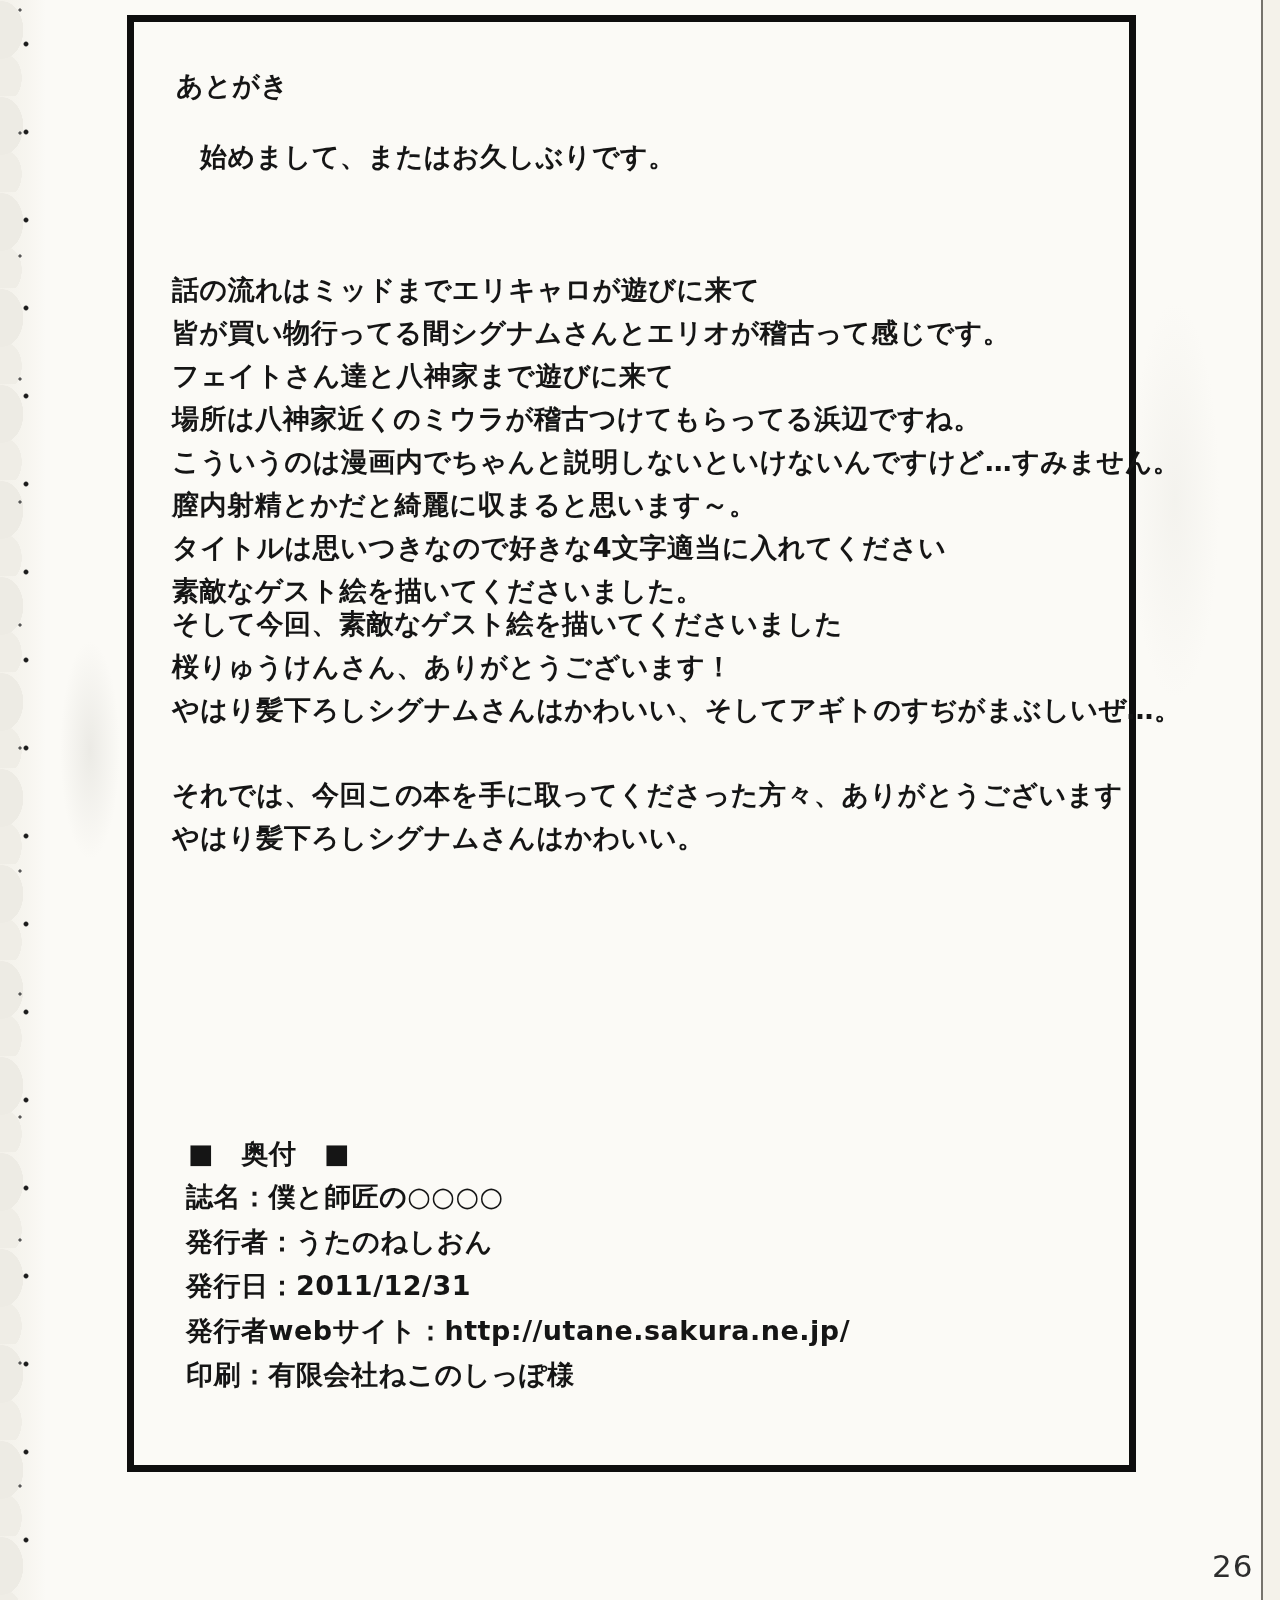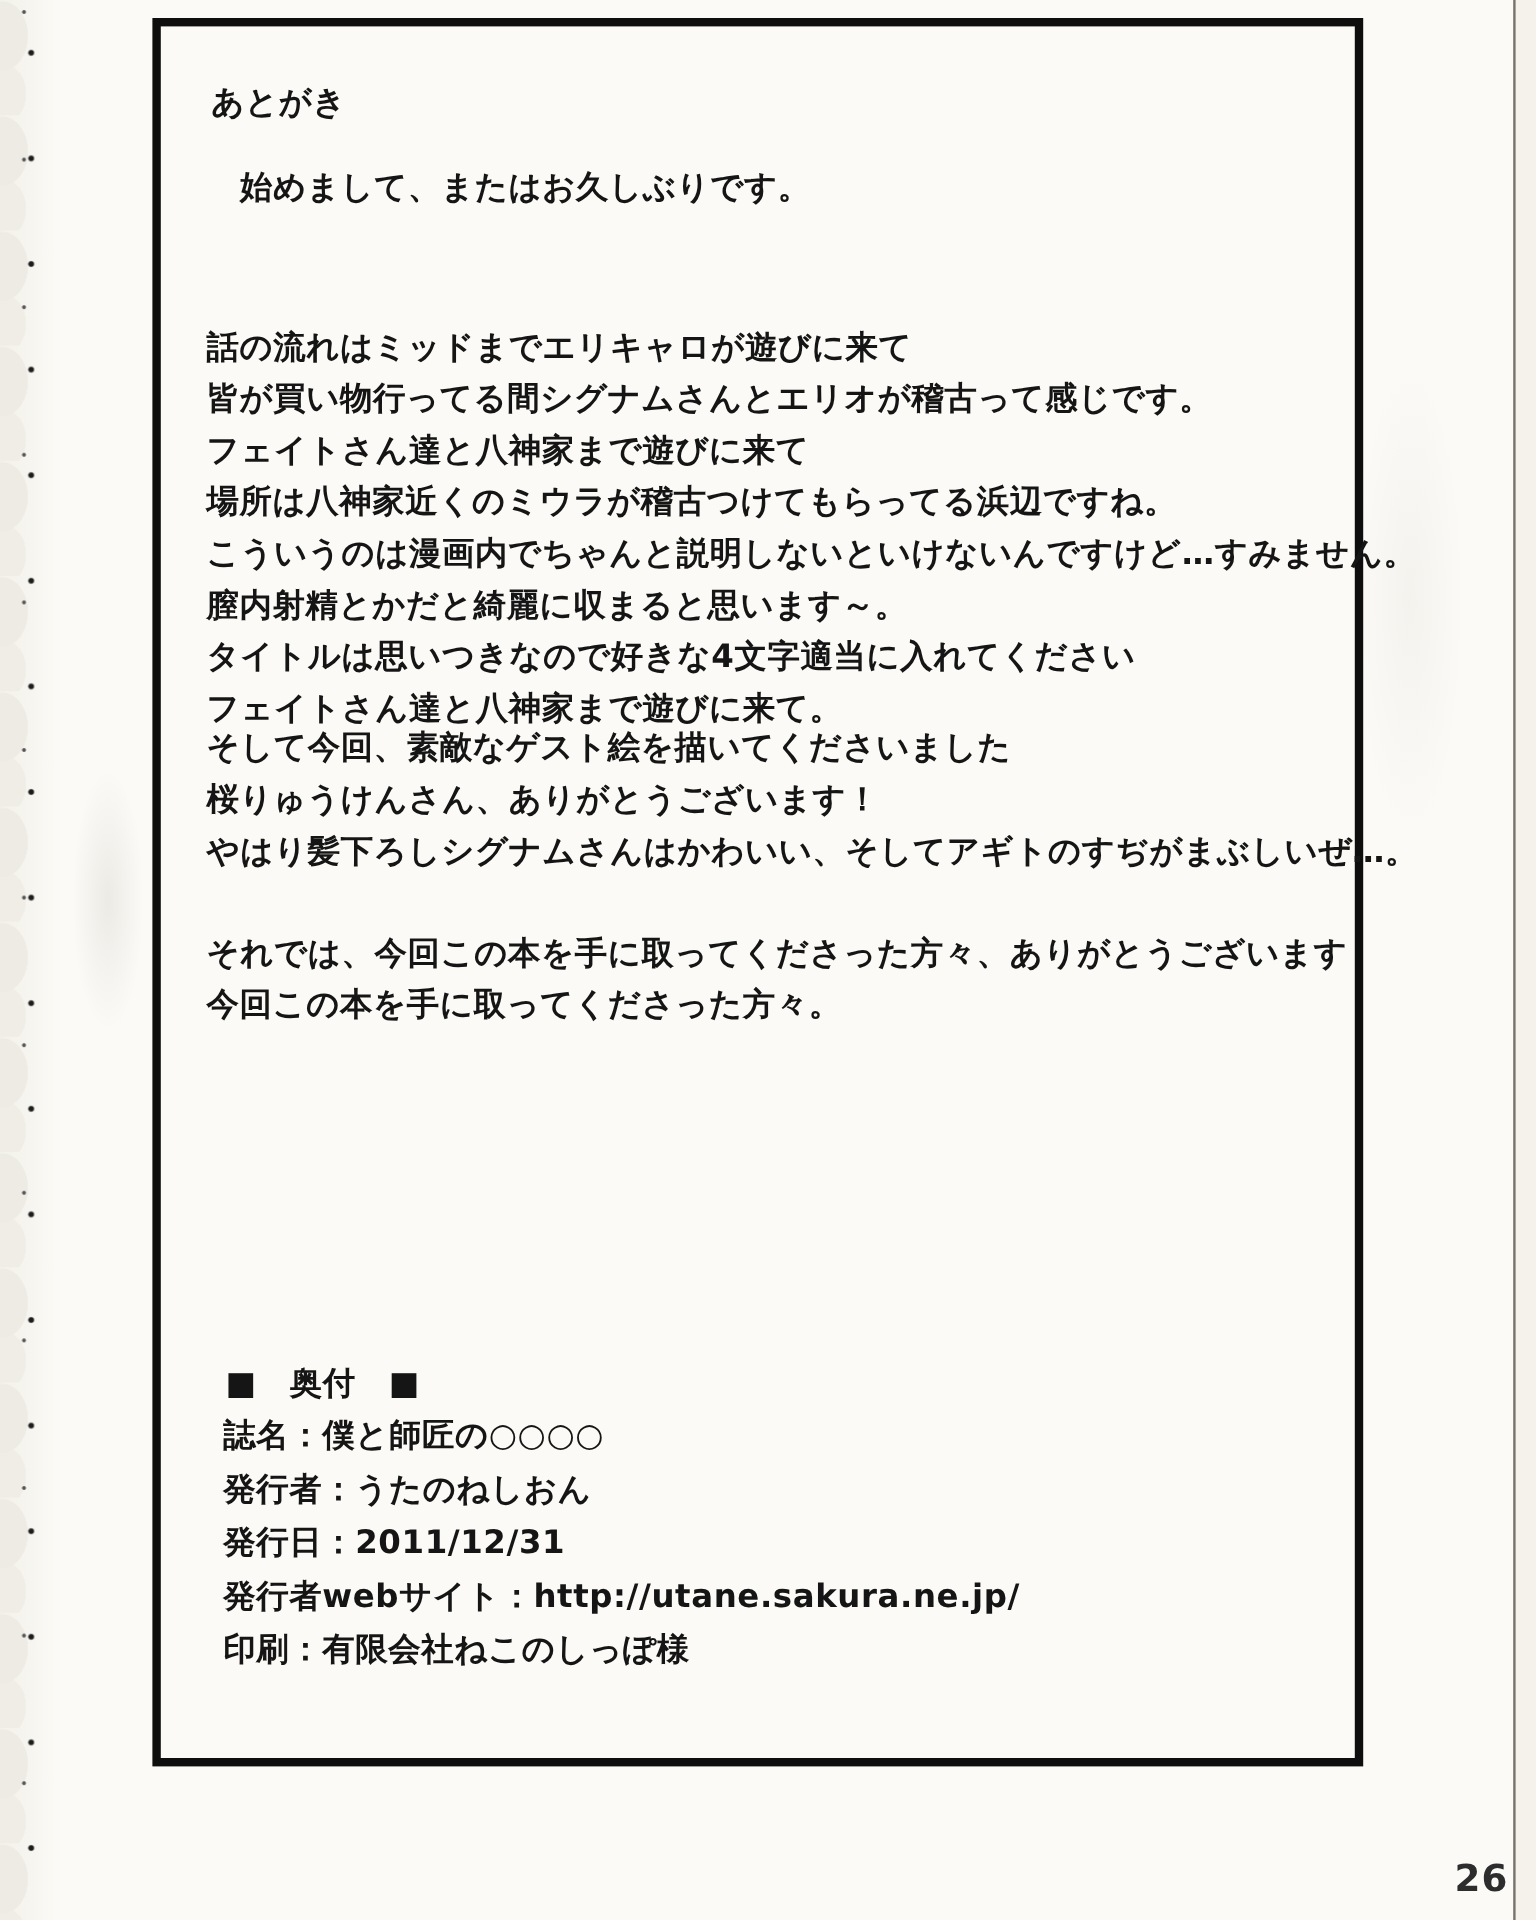--- a/index.html
+++ b/index.html
@@ -83,21 +83,21 @@
   }
   .colophon-entries {
     position: absolute;
     left: 186px; top: 1175px;
   }
   .colophon-entries .line { height: 44.5px; line-height: 44.5px; }
 
   .page-number {
     position: absolute;
     left: 1212px; top: 1548px;
-    font-weight: 700;
+    font-weight: 400;
     font-size: 31px;
     letter-spacing: 1px;
     color: #2d2d2d;
   }
 
   
   .smudge-a {
     position: absolute; left: 60px; top: 640px;
     width: 60px; height: 220px;
     background: radial-gradient(ellipse at center, rgba(190,188,180,0.25), rgba(190,188,180,0) 70%);
@@ -126,32 +126,32 @@
   </div>
 
 <div class="jp-text para para-2">
     <div class="line">話の流れはミッドまでエリキャロが遊びに来て</div>
     <div class="line">皆が買い物行ってる間シグナムさんとエリオが稽古って感じです。</div>
     <div class="line">フェイトさん達と八神家まで遊びに来て</div>
     <div class="line">場所は八神家近くのミウラが稽古つけてもらってる浜辺ですね。</div>
     <div class="line">こういうのは漫画内でちゃんと説明しないといけないんですけど…すみません。</div>
     <div class="line">膣内射精とかだと綺麗に収まると思います～。</div>
     <div class="line">タイトルは思いつきなので好きな4文字適当に入れてください</div>
-    <div class="line">フェイトさん達と八神家まで遊びに来て。</div>
+    <div class="line">素敵なゲスト絵を描いてくださいました。</div>
   </div>
 
 <div class="jp-text para para-3">
     <div class="line">そして今回、素敵なゲスト絵を描いてくださいました</div>
     <div class="line">桜りゅうけんさん、ありがとうございます！</div>
     <div class="line">やはり髪下ろしシグナムさんはかわいい、そしてアギトのすぢがまぶしいぜ…。</div>
   </div>
 
 <div class="jp-text para para-4">
     <div class="line">それでは、今回この本を手に取ってくださった方々、ありがとうございます</div>
-    <div class="line">今回この本を手に取ってくださった方々。</div>
+    <div class="line">やはり髪下ろしシグナムさんはかわいい。</div>
   </div>
 
 <div class="jp-text colophon-heading">■　奥付　■</div>
 
 <div class="jp-text colophon-entries">
     <div class="line">誌名：僕と師匠の○○○○</div>
     <div class="line">発行者：うたのねしおん</div>
     <div class="line">発行日：2011/12/31</div>
     <div class="line">発行者webサイト：http://utane.sakura.ne.jp/</div>
     <div class="line">印刷：有限会社ねこのしっぽ様</div>

